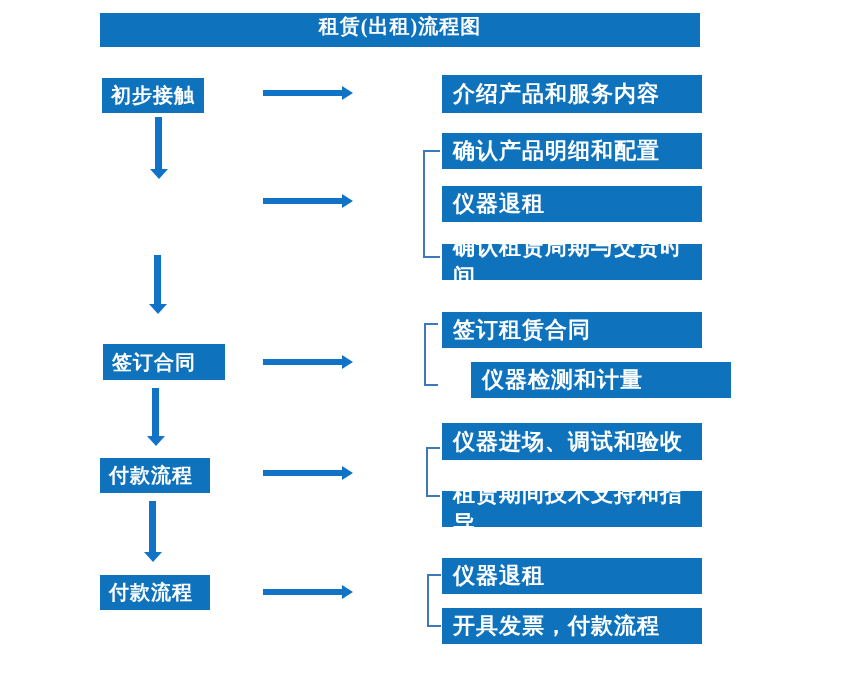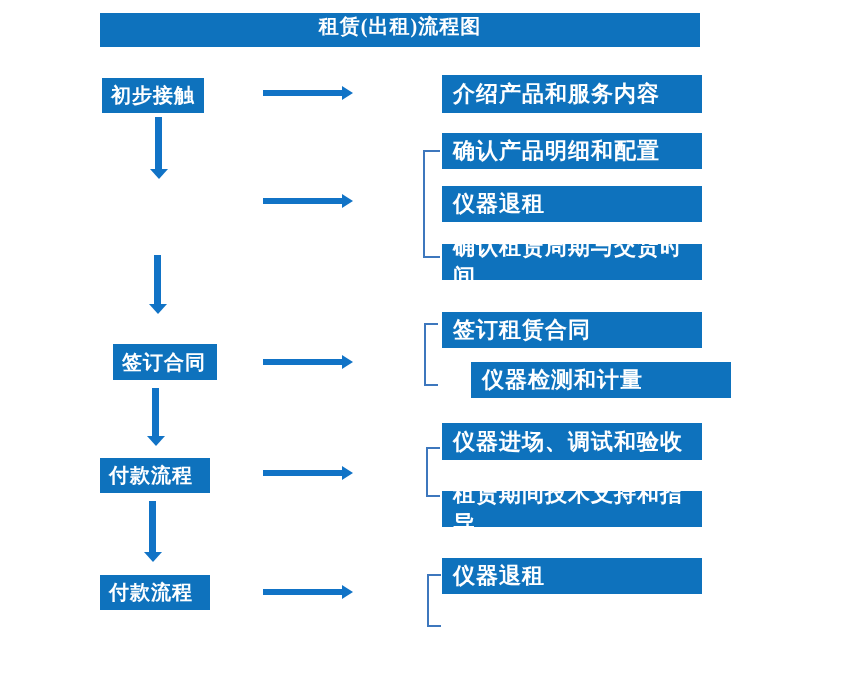--- a/index.html
+++ b/index.html
@@ -46,21 +46,21 @@
 </head>
 <body>
 
 <div class="canvas">
 
   <div class="titlebar">
     <span>租赁(出租)流程图</span>
   </div>
 
   <div class="box lbox" style="left:102px;top:78px;width:102px;height:35px;">初步接触</div>
-  <div class="box lbox" style="left:103px;top:344px;width:104px;height:36px;margin-left:10px;">签订合同</div>
+  <div class="box lbox" style="left:103px;top:344px;width:122px;height:36px;">签订合同</div>
   <div class="box lbox" style="left:100px;top:458px;width:110px;height:35px;">付款流程</div>
   <div class="box lbox" style="left:100px;top:575px;width:110px;height:35px;">付款流程</div>
 
   <div class="varrow" style="left:150px;top:117px;height:62px;">
     <i class="shaft"></i>
     <i class="head"></i>
   </div>
   <div class="varrow" style="left:149px;top:255px;height:59px;">
     <i class="shaft"></i>
     <i class="head"></i>
@@ -102,14 +102,15 @@
 
   <div class="box rbox" style="left:442px;top:75px;width:260px;height:38px;">介绍产品和服务内容</div>
   <div class="box rbox" style="left:442px;top:133px;width:260px;height:36px;text-align:center;">确认产品明细和配置</div>
   <div class="box rbox" style="left:442px;top:186px;width:260px;height:36px;">仪器退租</div>
   <div class="box rbox" style="left:442px;top:244px;width:260px;height:36px;">确认租赁周期与交货时间</div>
   <div class="box rbox" style="left:442px;top:312px;width:260px;height:36px;">签订租赁合同</div>
   <div class="box rbox" style="left:442px;top:362px;width:260px;height:36px;margin-left:29px;">仪器检测和计量</div>
   <div class="box rbox" style="left:442px;top:423px;width:260px;height:37px;">仪器进场、调试和验收</div>
   <div class="box rbox" style="left:442px;top:491px;width:260px;height:36px;">租赁期间技术支持和指导</div>
   <div class="box rbox" style="left:442px;top:558px;width:260px;height:36px;">仪器退租</div>
+  <div class="box rbox" style="left:442px;top:608px;width:260px;height:36px;">开具发票，付款流程</div>
 
 </div>
 
 </body></html>

